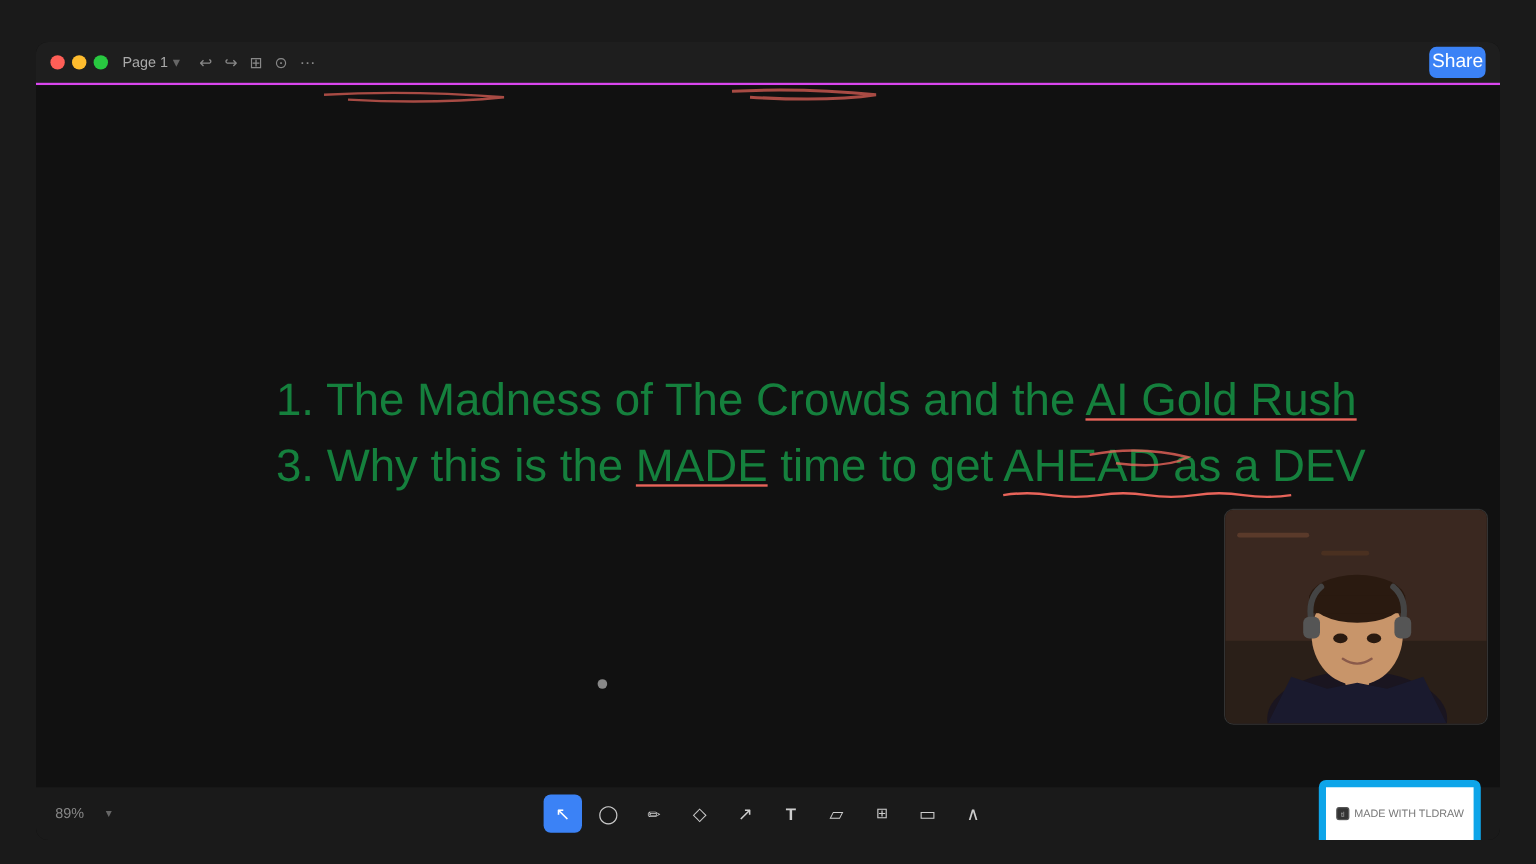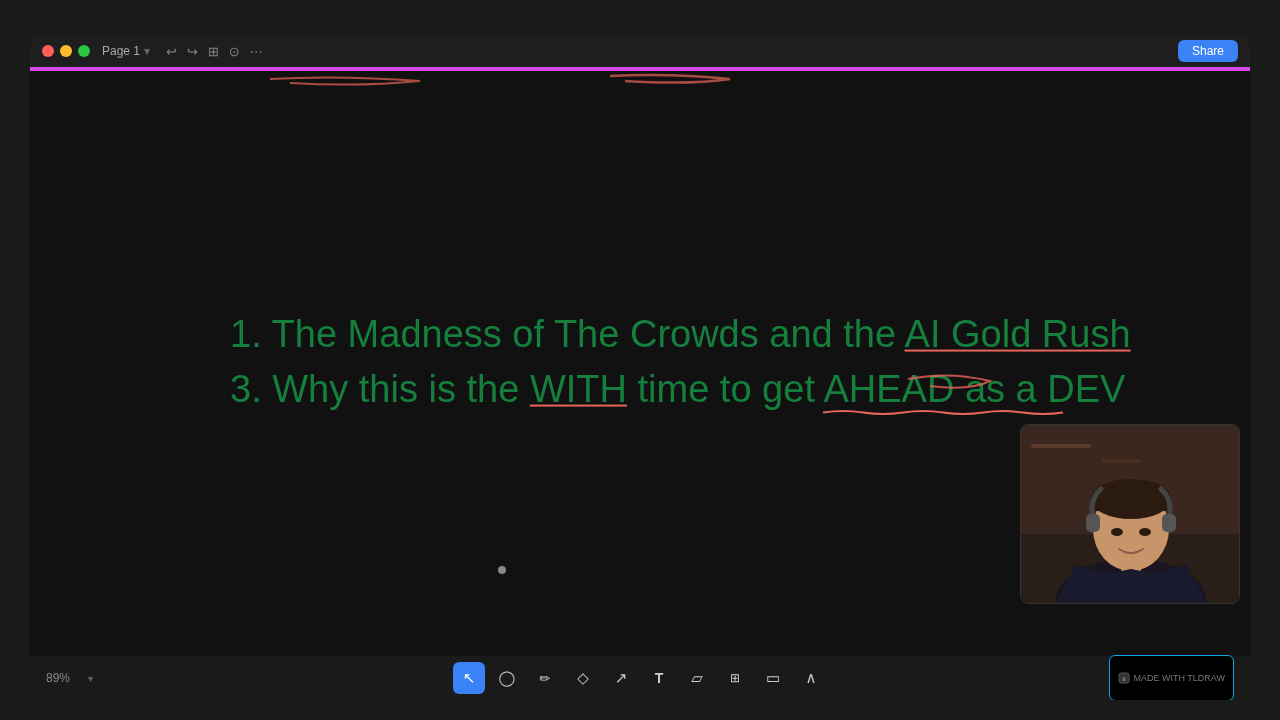--- a/index.html
+++ b/index.html
@@ -28,21 +28,21 @@
 
     
     .titlebar {
       height: 36px;
       background: #1e1e1e;
       display: flex;
       align-items: center;
       padding: 0 12px;
       flex-shrink: 0;
       position: relative;
-      border-bottom: 4px solid #d946ef;
+      border-bottom: 2px solid #d946ef;
     }
 
     .traffic-lights {
       display: flex;
       gap: 6px;
       align-items: center;
     }
 
     .traffic-light {
       width: 12px;
@@ -78,22 +78,22 @@
 
     .share-btn {
       position: absolute;
       right: 12px;
       top: 50%;
       transform: translateY(-50%);
       background: #3b82f6;
       color: white;
       border: none;
       border-radius: 6px;
-      padding: 4px 14px;
-      font-size: 12px;
+      padding: 4px 2px;
+      font-size: 16px;
       cursor: pointer;
       font-weight: 500;
     }
 
     
     .canvas-area {
       flex: 1;
       background: #111111;
       position: relative;
       display: flex;
@@ -226,22 +226,22 @@
       align-items: center;
       gap: 18px;
     }
 
     
     .tldraw-badge {
       position: absolute;
       right: 16px;
       bottom: 50%;
       transform: translateY(50%);
-      background: #000000;
-      border: 1px solid #0ea5e9;
+      background: #ffffff;
+      border: 6px solid #0ea5e9;
       border-radius: 6px;
       padding: 16px 8px;
       color: #888;
       font-size: 10px;
       display: flex;
       align-items: center;
       gap: 4px;
     }
 
     
@@ -288,21 +288,21 @@
     </svg>
 
     <div class="slide-content">
 
       <span class="slide-line line1">
         1. The Madness of The Crowds and the <span class="ai-gold-rush">AI Gold Rush</span>
       </span>
 
 
       <span class="slide-line line3">
-        3. Why this is the <span class="best-underline">WITH</span> time to get <span style="position:relative;">AHEAD
+        3. Why this is the <span class="best-underline">MADE</span> time to get <span style="position:relative;">AHEAD
           <svg style="position:absolute;bottom:-6px;left:0;width:100%;height:6px;overflow:visible;">
             <path d="M0,3 Q20,0 40,3 Q60,6 80,3 Q100,0 120,3 Q140,6 160,3 Q180,0 200,3 Q220,6 240,3" stroke="#e8645a" stroke-width="2" fill="none"></path>
           </svg>
         </span> as a DEV
       </span>
 
     </div>
 
     <svg style="position:absolute;top:0;left:0;width:100%;height:100%;pointer-events:none;">
 

